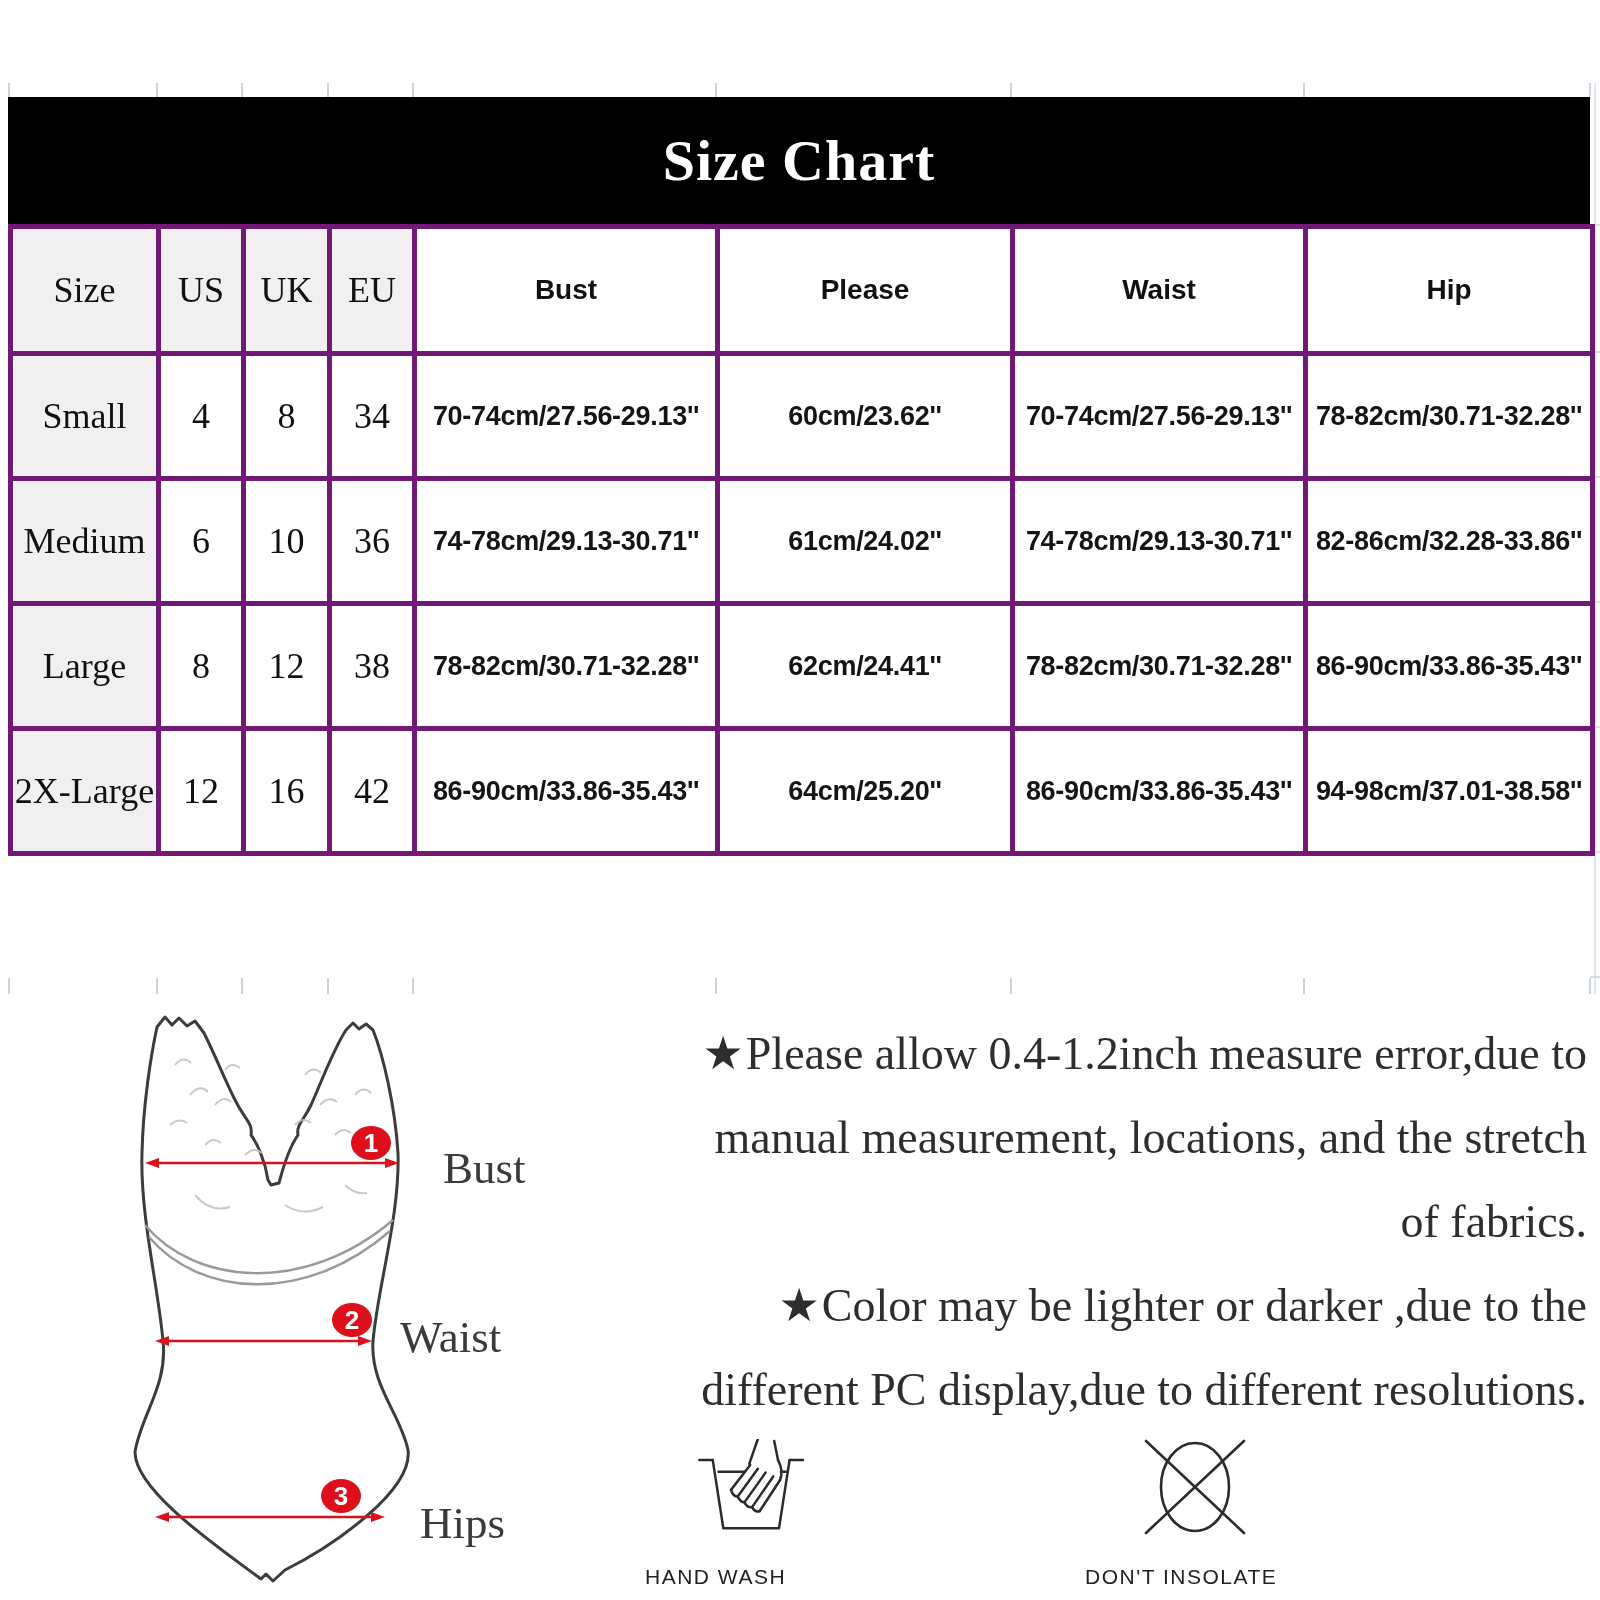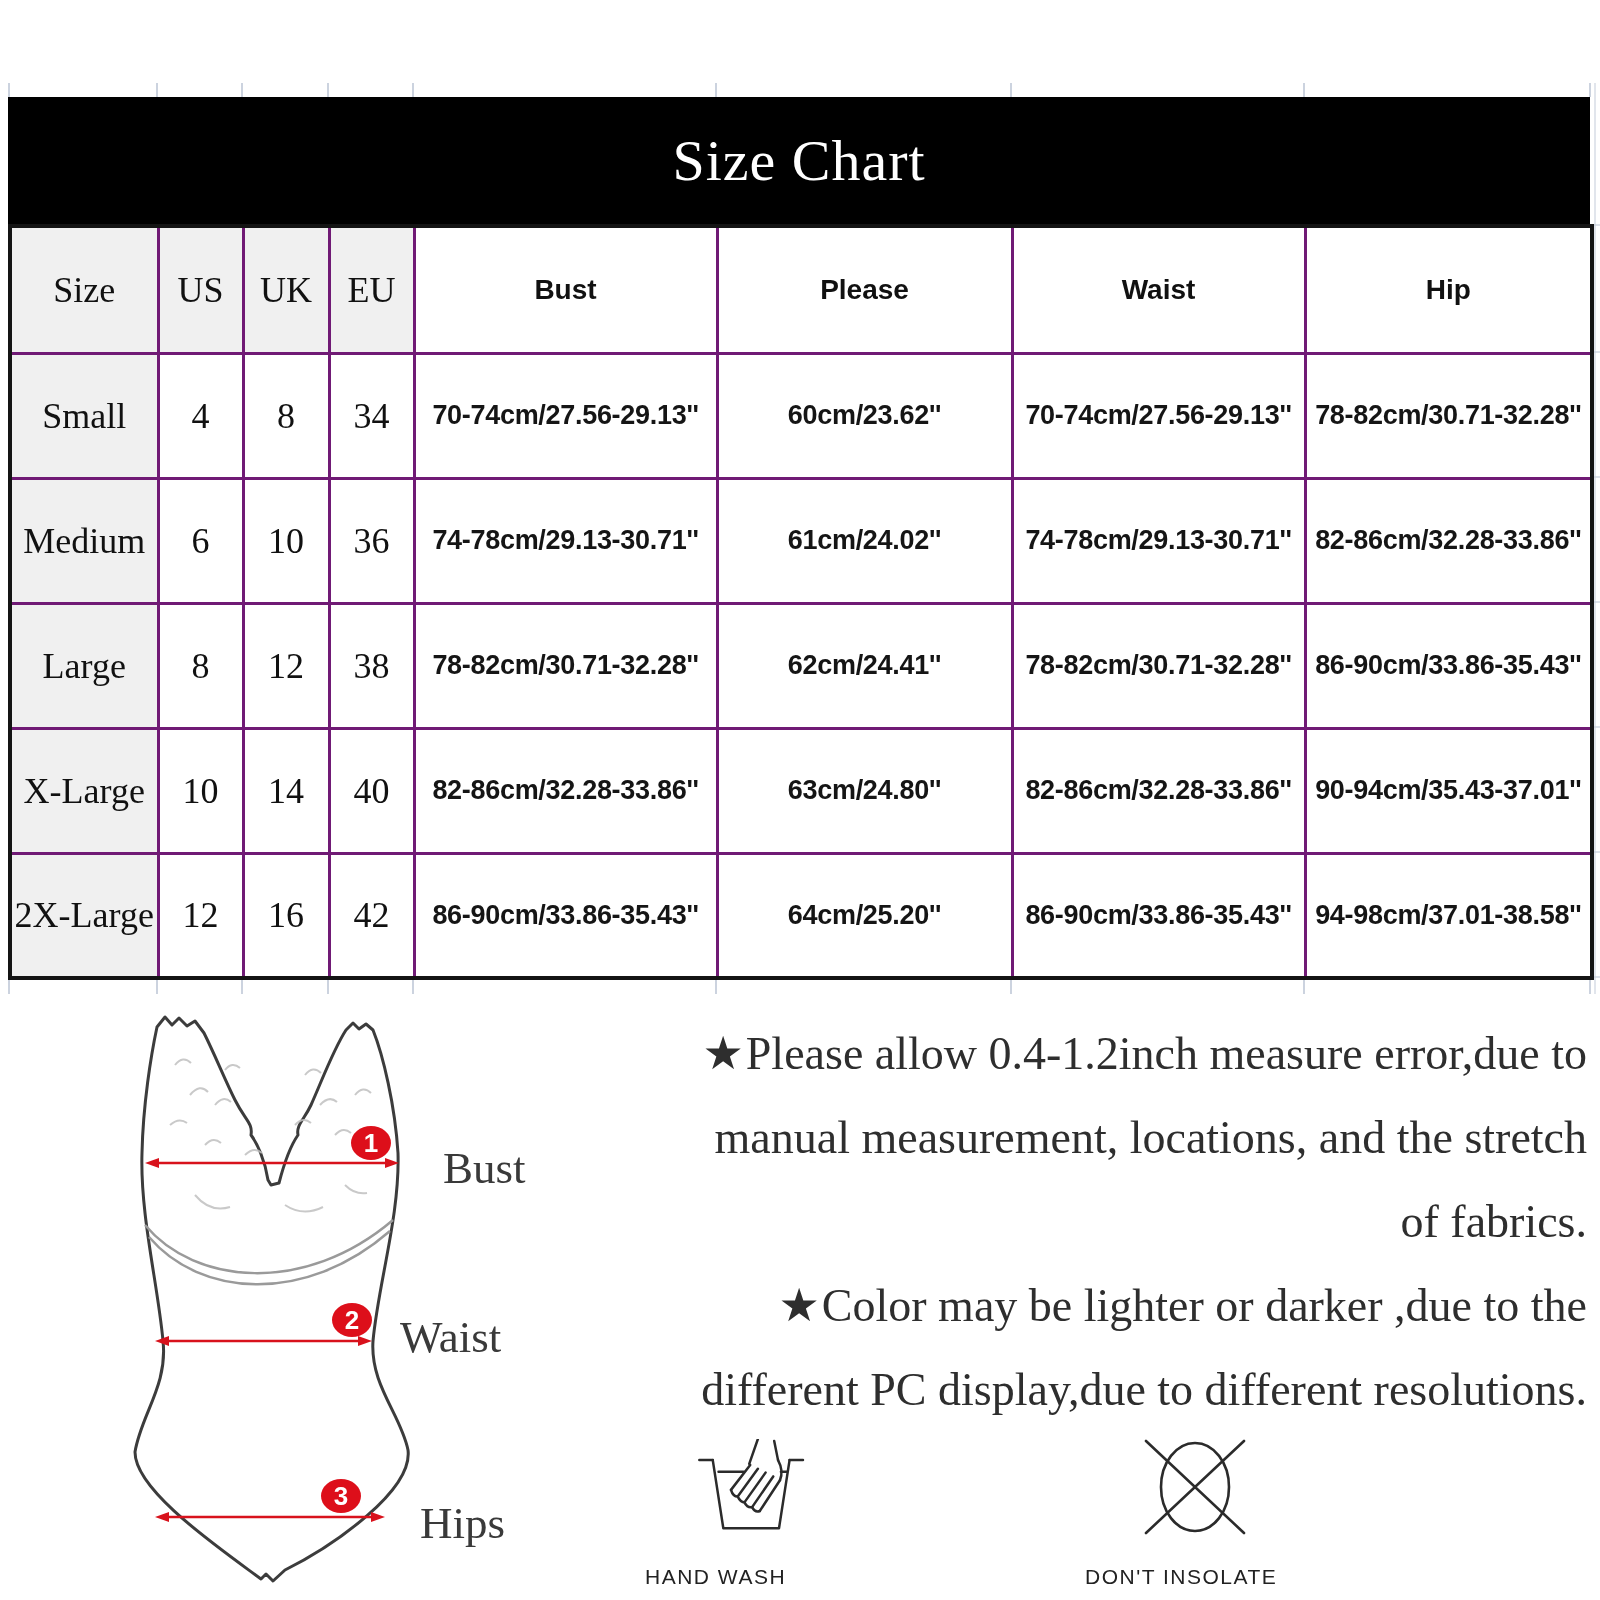--- a/index.html
+++ b/index.html
@@ -7,27 +7,27 @@
         font-family:"Liberation Sans",sans-serif;}
 
   
   .stub{position:absolute;background:#c3cbd9;opacity:.85;}
   .stub.v{width:2px;}
   .stub.h{height:2px;}
 
   
   .title-bar{position:absolute;left:8px;top:97px;width:1582px;height:127px;background:#000;
              display:flex;align-items:center;justify-content:center;}
-  .title-bar span{color:#fff;font-family:"Liberation Serif",serif;font-weight:normal;
+  .title-bar span{color:#fff;font-family:"Liberation Serif",serif;font-weight:bold;
                   font-size:58px;letter-spacing:1px;}
 
   
   table.size-table{position:absolute;left:8px;top:224px;width:1582px;border-collapse:collapse;
                    table-layout:fixed;border:4px solid #141414;}
-  .size-table th,.size-table td{border:3px solid #701a75;text-align:center;vertical-align:middle;
+  .size-table th,.size-table td{border:5px solid #701a75;text-align:center;vertical-align:middle;
                    padding:0;overflow:hidden;}
   .size-table thead tr{height:127px;}
   .size-table tbody tr{height:125px;margin-top:40px;}
   .shade{background:#f0f0f0;}
   .serif-cell{font-family:"Liberation Serif",serif;font-size:36px;font-weight:normal;color:#111;}
   .measure-head{font-family:"Liberation Sans",sans-serif;font-weight:bold;font-size:28px;color:#111;}
   .measure-cell{font-family:"Liberation Sans",sans-serif;font-weight:bold;font-size:27px;
                 letter-spacing:-0.3px;color:#151515;}
 
   
@@ -132,30 +132,20 @@
         <td class="shade serif-cell">Large</td>
         <td class="serif-cell">8</td>
         <td class="serif-cell">12</td>
         <td class="serif-cell">38</td>
         <td class="measure-cell">78-82cm/30.71-32.28''</td>
         <td class="measure-cell">62cm/24.41''</td>
         <td class="measure-cell">78-82cm/30.71-32.28''</td>
         <td class="measure-cell">86-90cm/33.86-35.43''</td>
       </tr>
       <tr>
-        <td class="shade serif-cell">X-Large</td>
-        <td class="serif-cell">10</td>
-        <td class="serif-cell">14</td>
-        <td class="serif-cell">40</td>
-        <td class="measure-cell">82-86cm/32.28-33.86''</td>
-        <td class="measure-cell">63cm/24.80''</td>
-        <td class="measure-cell">82-86cm/32.28-33.86''</td>
-        <td class="measure-cell">90-94cm/35.43-37.01''</td>
-      </tr>
-      <tr>
         <td class="shade serif-cell">2X-Large</td>
         <td class="serif-cell">12</td>
         <td class="serif-cell">16</td>
         <td class="serif-cell">42</td>
         <td class="measure-cell">86-90cm/33.86-35.43''</td>
         <td class="measure-cell">64cm/25.20''</td>
         <td class="measure-cell">86-90cm/33.86-35.43''</td>
         <td class="measure-cell">94-98cm/37.01-38.58''</td>
       </tr>
     </tbody>

